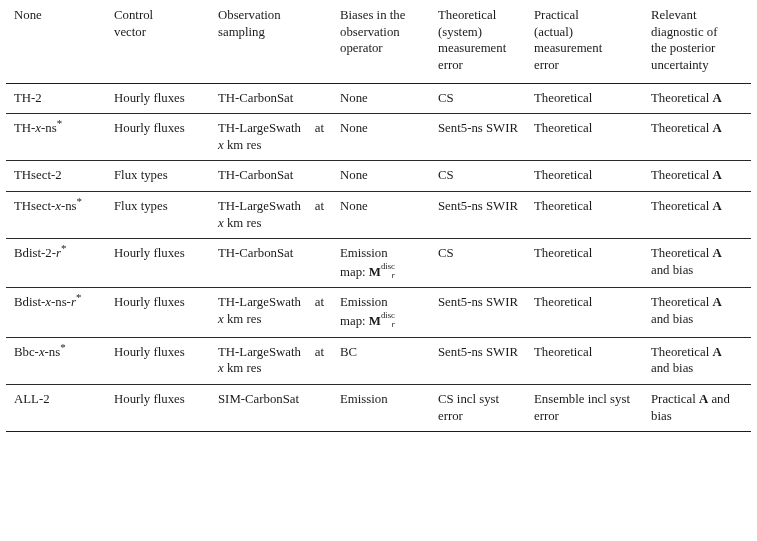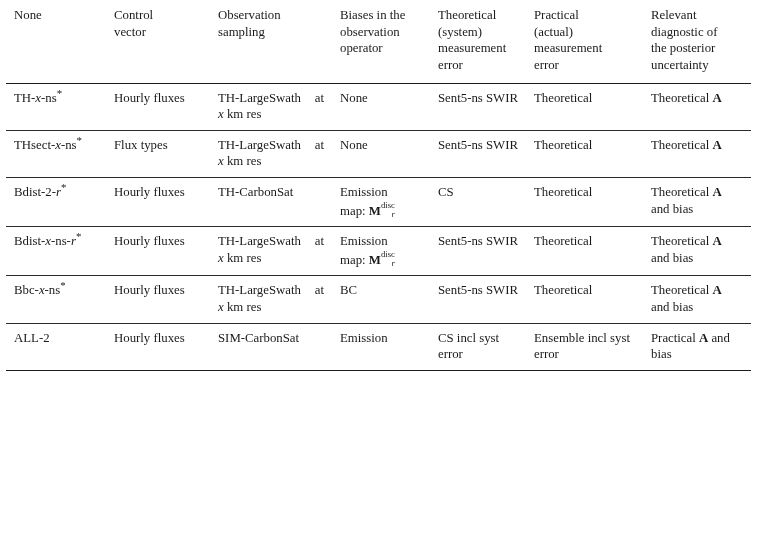--- a/index.html
+++ b/index.html
@@ -109,25 +109,43 @@
         <th><span class="hdr">Control<br>vector</span></th>
         <th><span class="hdr">Observation<br>sampling</span></th>
         <th><span class="hdr">Biases in the<br>observation<br>operator</span></th>
         <th><span class="hdr">Theoretical<br>(system)<br>measurement<br>error</span></th>
         <th><span class="hdr">Practical<br>(actual)<br>measurement<br>error</span></th>
         <th><span class="hdr">Relevant<br>diagnostic of<br>the posterior<br>uncertainty</span></th>
       </tr>
     </thead>
     <tbody id="table-body">
         <tr class="body-row">
+          <td><span>TH-2</span></td>
+          <td>Hourly fluxes</td>
+          <td>TH-CarbonSat</td>
+          <td>None</td>
+          <td>CS</td>
+          <td>Theoretical</td>
+          <td>Theoretical <span class="bold">A</span></td>
+        </tr>
+        <tr class="body-row">
           <td><span>TH-</span><span class="ital">x</span><span>-ns</span><sup class="star">*</sup></td>
           <td>Hourly fluxes</td>
           <td class="cell-just"><span class="just-line">TH-LargeSwath at</span><span><span class="ital">x</span> km res</span></td>
           <td>None</td>
           <td>Sent5-ns SWIR</td>
+          <td>Theoretical</td>
+          <td>Theoretical <span class="bold">A</span></td>
+        </tr>
+        <tr class="body-row">
+          <td><span>THsect-2</span></td>
+          <td>Flux types</td>
+          <td>TH-CarbonSat</td>
+          <td>None</td>
+          <td>CS</td>
           <td>Theoretical</td>
           <td>Theoretical <span class="bold">A</span></td>
         </tr>
         <tr class="body-row">
           <td><span>THsect-</span><span class="ital">x</span><span>-ns</span><sup class="star">*</sup></td>
           <td>Flux types</td>
           <td class="cell-just"><span class="just-line">TH-LargeSwath at</span><span><span class="ital">x</span> km res</span></td>
           <td>None</td>
           <td>Sent5-ns SWIR</td>
           <td>Theoretical</td>

